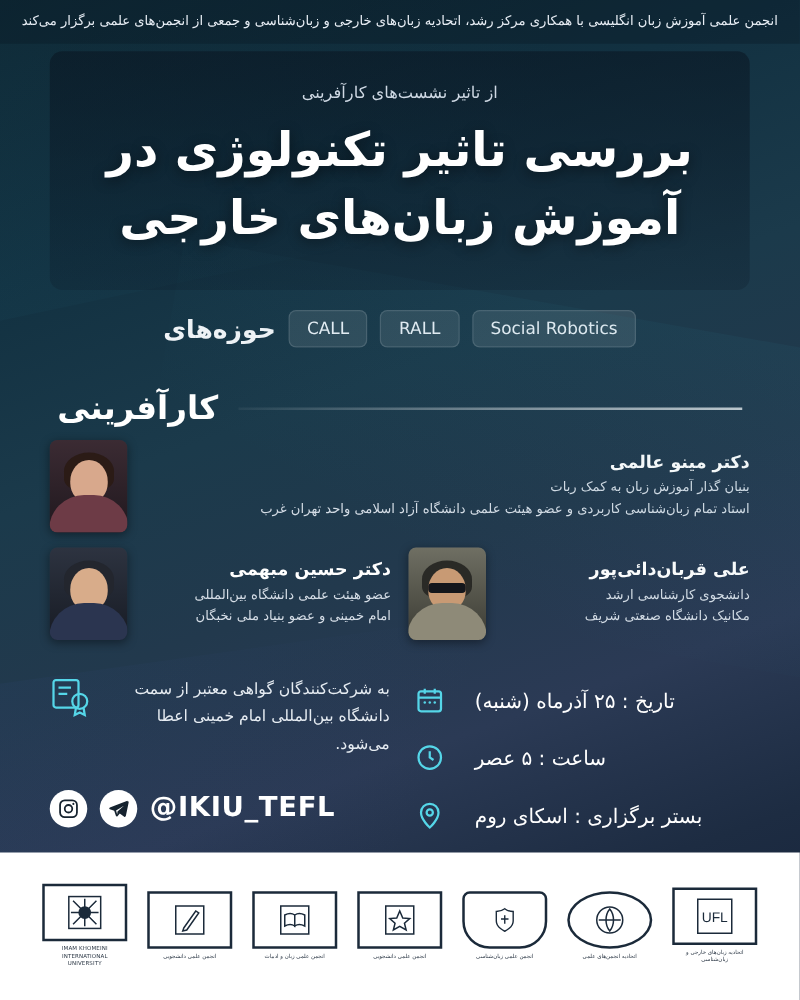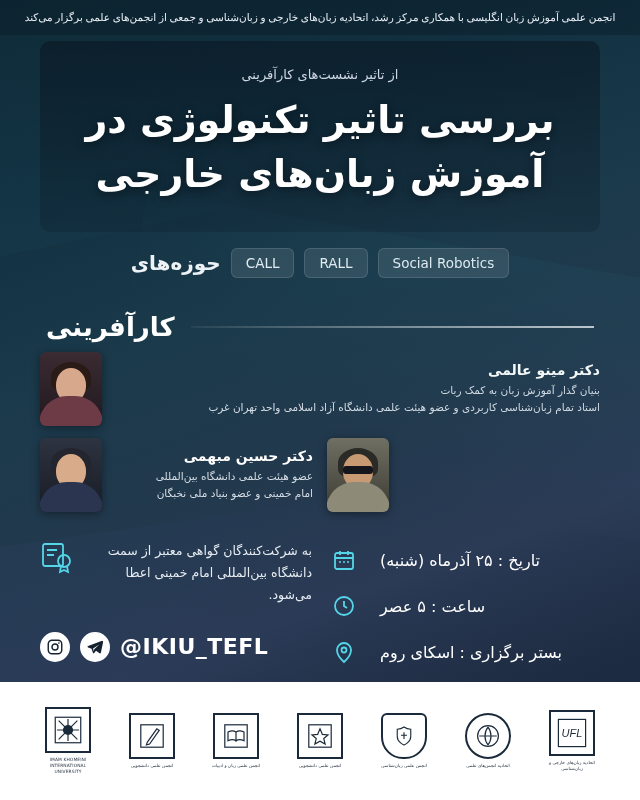--- a/index.html
+++ b/index.html
@@ -40,21 +40,20 @@
   
   .topbar {
     position: relative;
     width: 100%;
     padding: 10px 14px 9px;
     text-align: center;
     font-size: 10.5px;
     line-height: 1.5;
     color: #e8eef5;
     background: rgba(8,22,34,.35);
-    font-family: Liberation Serif, serif;
   }
 
   
   .hero {
     position: relative;
     margin: 6px 40px 0;
     padding: 26px 22px 30px;
     border-radius: 10px;
     background: linear-gradient(180deg, rgba(9,20,32,.55), rgba(12,26,40,.25));
     text-align: center;
@@ -292,25 +291,24 @@
     padding: 8px 18px;
   }
   .logo {
     width: 62px;
     display: flex;
     flex-direction: column;
     align-items: center;
     gap: 4px;
   }
   .logo .mark {
-    width: 46px; height: 46px;
+    width: 68px; height: 46px;
     border: 2px solid #1b2a3a;
     display: flex; align-items: center; justify-content: center;
     color: #1b2a3a;
-    font-style: italic;
   }
   .logo .mark.round { border-radius: 50%; }
   .logo .mark.shield { border-radius: 6px 6px 22px 22px; }
   .logo .cap {
     font-size: 4.4px;
     color: #2a3644;
     text-align: center;
     line-height: 1.35;
     letter-spacing: .1px;
   }
@@ -379,20 +377,25 @@
         </div>
       </div>
 
       <div class="scard">
         <div class="photo p-ali">
           <div class="hair"></div>
           <div class="head"></div>
           <div class="glasses"></div>
           <div class="body"></div>
         </div>
+        <div class="txt">
+          <div class="sname">علی قربان‌دائی‌پور</div>
+          <div class="srole">دانشجوی کارشناسی ارشد</div>
+          <div class="srole">مکانیک دانشگاه صنعتی شریف</div>
+        </div>
       </div>
     </div>
   </div>
 
   <div class="details">
 
     <div class="drow">
       <span class="dicon">
         <svg viewBox="0 0 24 24" width="24" height="24" fill="none" stroke="currentColor" stroke-width="1.8">
           <rect x="3" y="5" width="18" height="16" rx="2"></rect>

